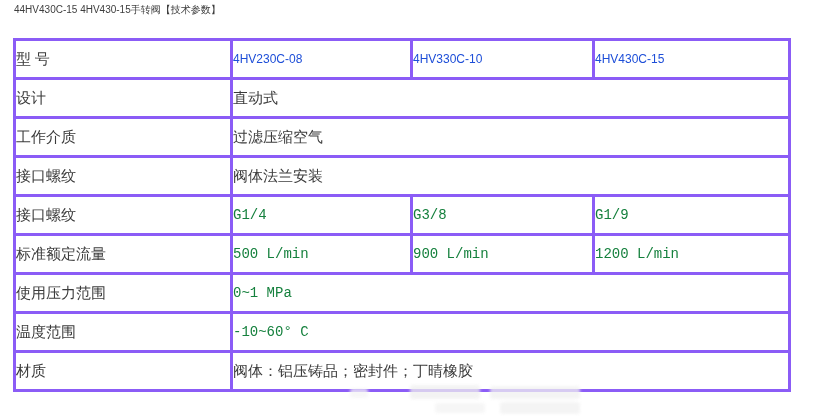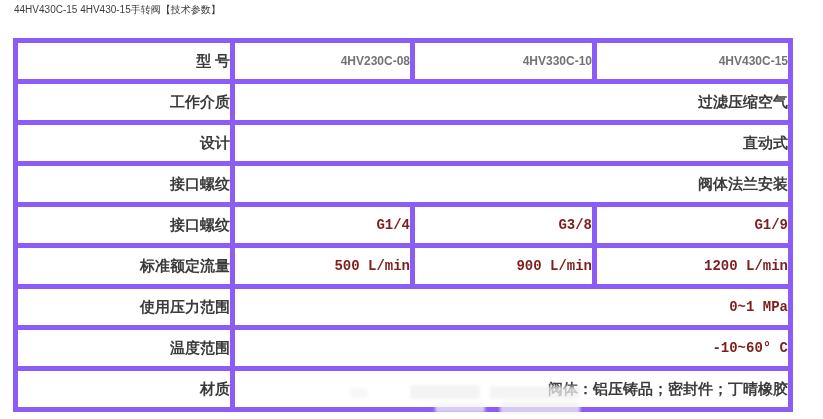--- a/index.html
+++ b/index.html
@@ -26,43 +26,43 @@
   table.spec-table {
     position: absolute;
     left: 13px;
     top: 38px;
     width: 775px;
     border-collapse: collapse;
     table-layout: fixed;
   }
   table.spec-table th,
   table.spec-table td {
-    border: 5px solid #8b5cf6;
+    border: 3px solid #8b5cf6;
     height: 36px;
     padding: 0;
-    text-align: right;
+    text-align: left;
     vertical-align: middle;
-    font-weight: bold;
+    font-weight: normal;
     overflow: hidden;
     white-space: nowrap;
   }
   .cjk {
     font-family: "Liberation Serif", serif;
     font-size: 15px;
     color: #3b3b3b;
   }
   .sans {
     font-family: "Liberation Sans", sans-serif;
     font-size: 12px;
-    color: #737373;
+    color: #1d4ed8;
   }
   .mono {
     font-family: "Liberation Mono", monospace;
     font-size: 14px;
-    color: #7f1d1d;
+    color: #15803d;
   }
   .watermark {
     position: absolute;
     left: 330px;
     top: 382px;
     width: 310px;
     height: 34px;
     filter: blur(1.5px);
     opacity: 0.75;
     pointer-events: none;
@@ -91,26 +91,26 @@
     <col style="width:196px">
   </colgroup>
   <tbody id="spec-body">
       <tr>
         <th class="cjk">型 号</th>
         <td class="sans">4HV230C-08</td>
         <td class="sans">4HV330C-10</td>
         <td class="sans">4HV430C-15</td>
       </tr>
       <tr>
+        <th class="cjk">设计</th>
+        <td colspan="3" class="cjk">直动式</td>
+      </tr>
+      <tr>
         <th class="cjk">工作介质</th>
         <td colspan="3" class="cjk">过滤压缩空气</td>
-      </tr>
-      <tr>
-        <th class="cjk">设计</th>
-        <td colspan="3" class="cjk">直动式</td>
       </tr>
       <tr>
         <th class="cjk">接口螺纹</th>
         <td colspan="3" class="cjk">阀体法兰安装</td>
       </tr>
       <tr>
         <th class="cjk">接口螺纹</th>
         <td class="mono">G1/4</td>
         <td class="mono">G3/8</td>
         <td class="mono">G1/9</td>

